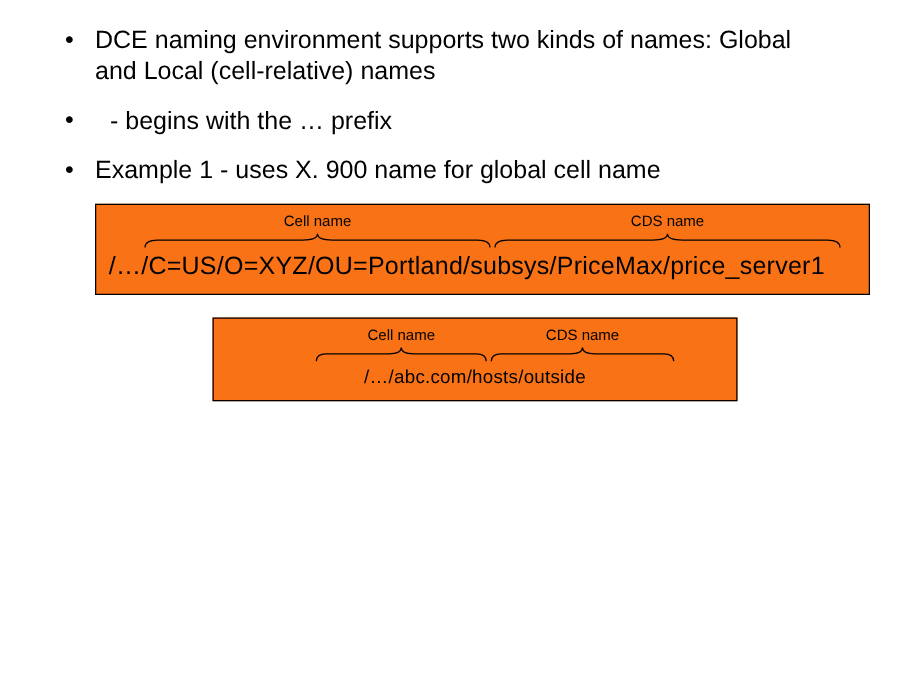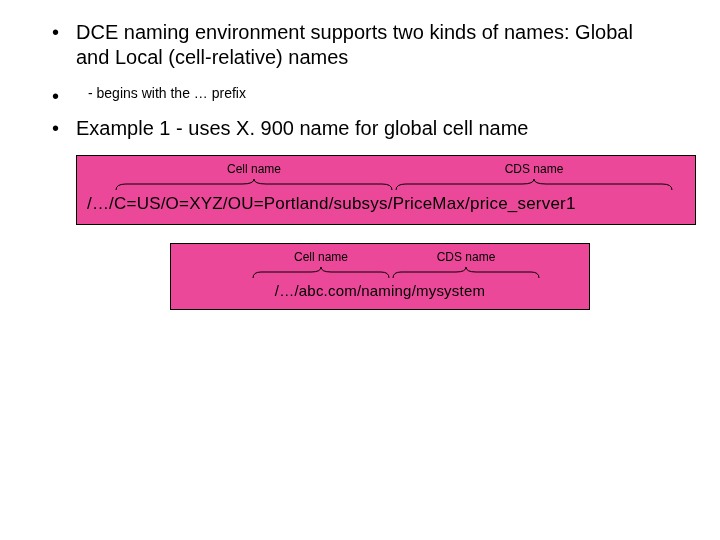--- a/index.html
+++ b/index.html
@@ -32,31 +32,31 @@
   ul.top > li::before {
     content: "•";
     position: absolute;
     left: 22px;
     top: 0;
     font-size: 20px;
   }
   .sub {
     margin-top: 10px;
     margin-left: 12px;
-    font-size: 14px;
+    font-size: 20px;
     line-height: 1.3;
   }
   .sub .dash {
     display: inline-block;
   }
   .figure {
     margin: 8px 0 18px 46px;
     border: 1px solid #000;
     padding: 6px 10px 10px 10px;
-    background: #ec4899;
+    background: #f97316;
     width: 620px;
     box-sizing: border-box;
   }
   .labels {
     display: flex;
     font-family: Arial, sans-serif;
     font-size: 12px;
     color: #000;
     margin-bottom: 2px;
   }
@@ -68,21 +68,21 @@
     position: relative;
     height: 14px;
   }
   .brace svg {
     width: 100%;
     height: 14px;
     display: block;
   }
   .path-text {
     font-family: Arial, sans-serif;
-    font-size: 17px;
+    font-size: 20px;
     letter-spacing: 0.2px;
   }
   .fig2 {
     width: 420px;
     margin-left: 140px;
   }
   .fig2 .path-text { font-size: 15px; }
 </style>
 </head>
 <body>
@@ -140,16 +140,16 @@
         <svg viewBox="0 0 140 14" preserveAspectRatio="none">
           <path d="M2 12 Q2 6 10 6 L60 6 Q70 6 70 1 Q70 6 80 6 L130 6 Q138 6 138 12" fill="none" stroke="#000" stroke-width="1"></path>
         </svg>
       </div>
       <div class="brace" style="width:150px;">
         <svg viewBox="0 0 150 14" preserveAspectRatio="none">
           <path d="M2 12 Q2 6 10 6 L65 6 Q75 6 75 1 Q75 6 85 6 L140 6 Q148 6 148 12" fill="none" stroke="#000" stroke-width="1"></path>
         </svg>
       </div>
     </div>
-    <div class="path-text" style="text-align:center;">/…/abc.com/naming/mysystem</div>
+    <div class="path-text" style="text-align:center;">/…/abc.com/hosts/outside</div>
   </div>
 
 </div>
 
 </body></html>

